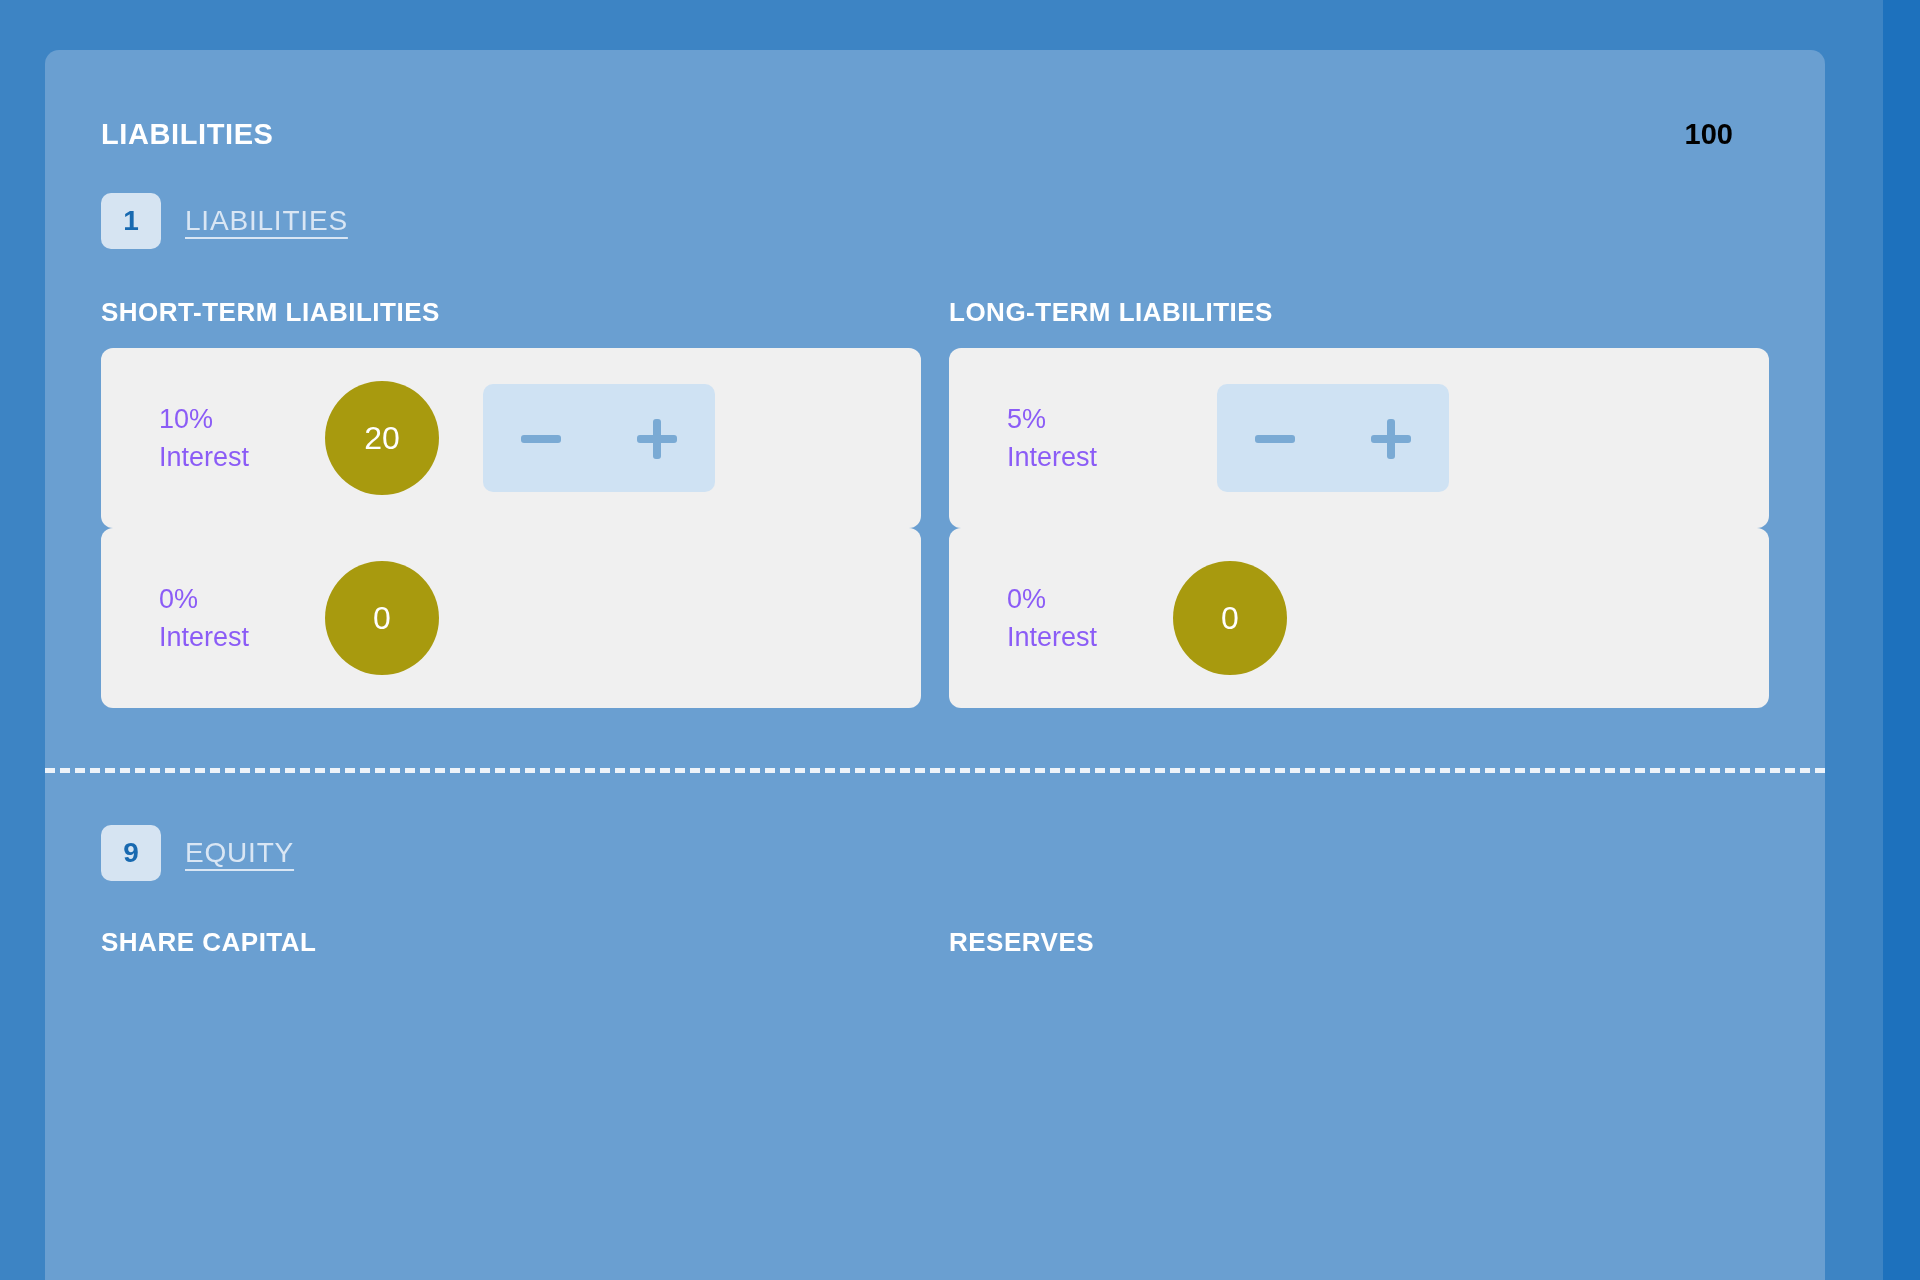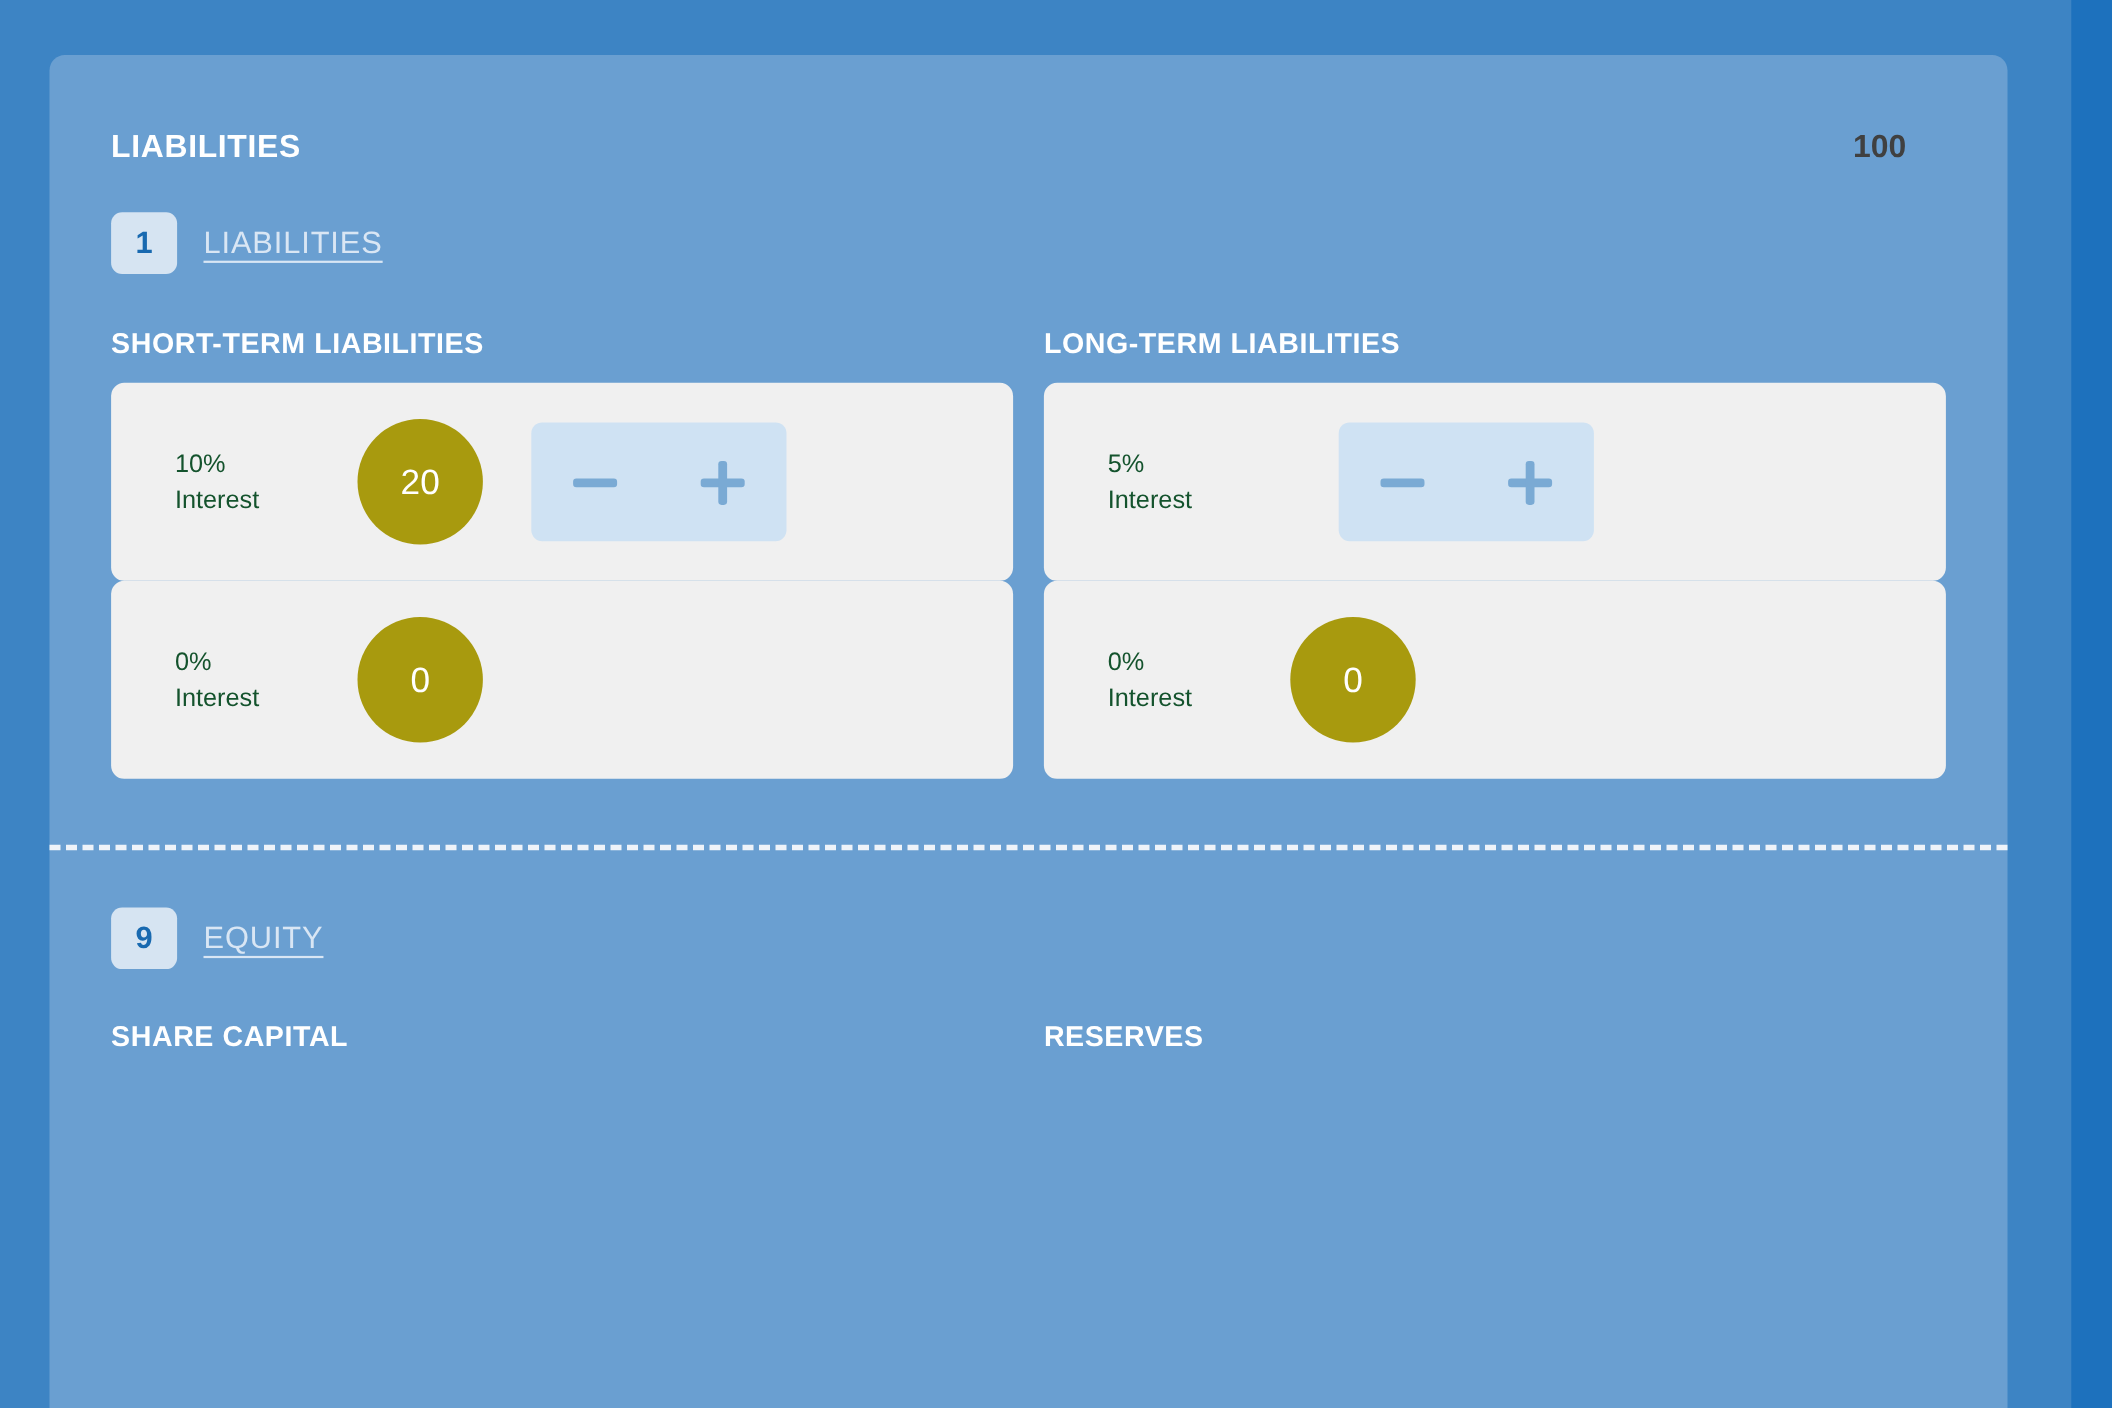--- a/index.html
+++ b/index.html
@@ -47,21 +47,21 @@
   }
   .panel-title {
     font-size: 29px;
     font-weight: bold;
     letter-spacing: 0.6px;
     color: #ffffff;
   }
   .panel-total {
     font-size: 29px;
     font-weight: bold;
-    color: #404040;
+    color: #000000;
     padding-right: 36px;
   }
 
   
   .sec-head {
     display: flex;
     align-items: center;
     gap: 24px;
     margin-top: 42px;
   }
@@ -109,23 +109,23 @@
   .value-card {
     background: #f0f0f0;
     border-radius: 12px;
     height: 180px;
     display: flex;
     align-items: center;
     padding-left: 58px;
     box-sizing: border-box;
   }
   .interest {
-    font-size: 23px;
+    font-size: 27px;
     line-height: 1.42;
-    color: #14532d;
+    color: #8b5cf6;
     width: 166px;
     flex: none;
   }
   .amount-bubble {
     width: 114px;
     height: 114px;
     border-radius: 50%;
     background: #a89a0e;
     color: #ffffff;
     font-size: 32px;

